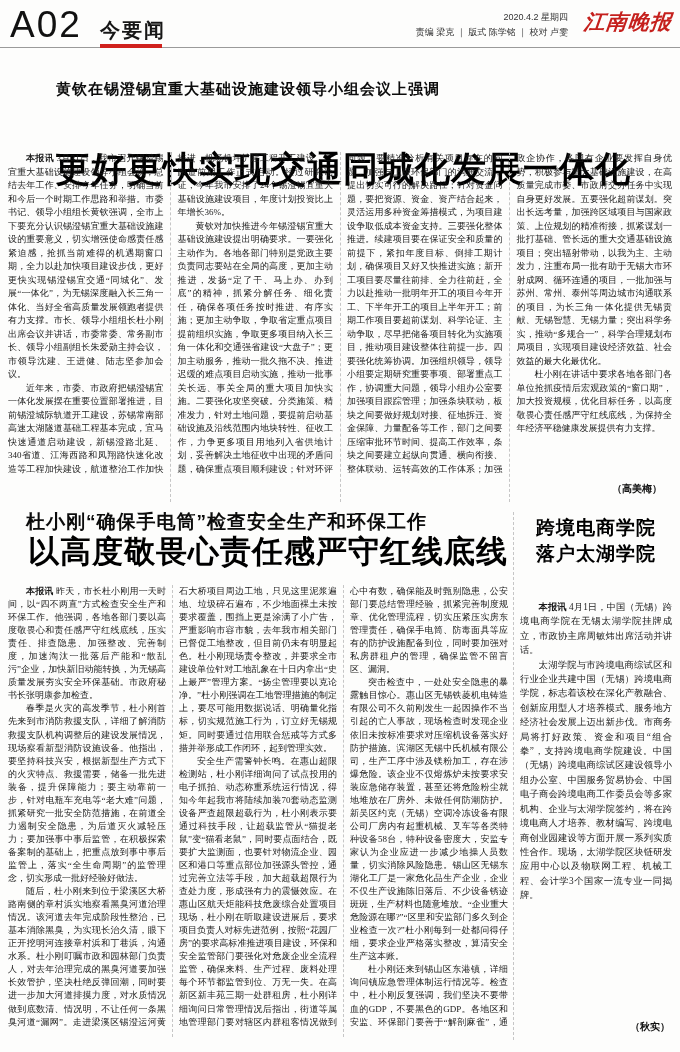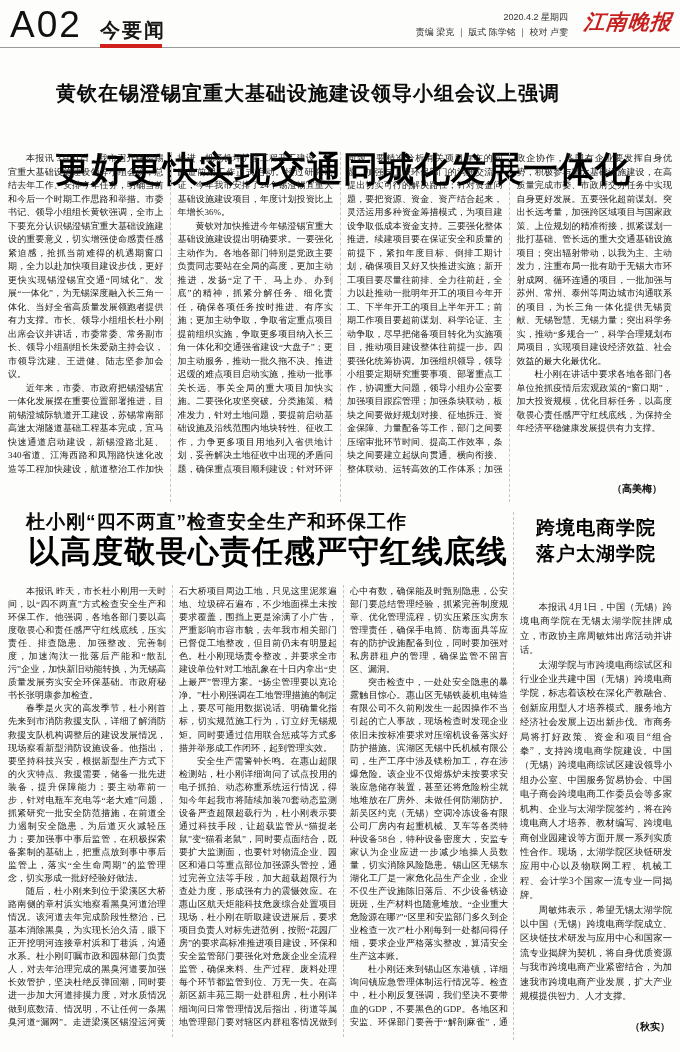--- a/index.html
+++ b/index.html
@@ -11,21 +11,21 @@
   .section-name{position:absolute;left:100px;top:17px;font-family:"Liberation Sans",sans-serif;
             font-size:20px;font-weight:bold;color:#161616;letter-spacing:2px;}
   .section-underline{position:absolute;left:100px;top:44px;width:62px;height:4px;background:#d0211c;z-index:2;}
   .header-rule{position:absolute;left:0;top:47px;width:680px;height:1px;background:#9a9a9a;}
   .issue-info{position:absolute;right:112px;top:10px;text-align:right;font-size:9px;line-height:1.7;
             color:#333;font-family:"Liberation Sans",sans-serif;}
   .masthead{position:absolute;right:8px;top:8px;font-size:21px;font-weight:bold;font-style:italic;
             color:#c5201d;font-family:"Liberation Serif",serif;letter-spacing:1px;transform:skewX(-6deg);}
   
   .a1-kicker{position:absolute;left:56px;top:80px;font-family:"Liberation Sans",sans-serif;
-            font-size:20px;font-weight:bold;letter-spacing:1px;color:#0c0c0c;}
+            font-size:15px;font-weight:bold;letter-spacing:1px;color:#0c0c0c;}
   .a1-headline{position:absolute;left:55px;top:102px;font-family:"Liberation Sans",sans-serif;
             font-size:35px;font-weight:900;letter-spacing:1px;color:#000;margin-top:44px;}
   .a1-body{position:absolute;left:8px;top:152px;width:664px;height:350px;overflow:hidden;
             column-count:4;column-gap:14px;column-rule:1px dashed #c6c6c6;
             font-size:9px;line-height:1.5;text-align:justify;}
   
   .a2-kicker{position:absolute;left:26px;top:509px;font-family:"Liberation Sans",sans-serif;
             font-size:19px;font-weight:bold;letter-spacing:1px;color:#0c0c0c;}
   .a2-headline{position:absolute;left:28px;top:531px;font-family:"Liberation Sans",sans-serif;
             font-size:31px;font-weight:900;letter-spacing:1px;color:#000;}
@@ -34,21 +34,21 @@
             font-size:9px;line-height:1.45;text-align:justify;}
   
   .a3-divider{position:absolute;left:513px;top:512px;height:528px;width:0;border-left:1px dashed #c6c6c6;}
   .a3-title{position:absolute;left:520px;top:515px;width:152px;text-align:center;
             font-family:"Liberation Sans",sans-serif;font-size:19px;font-weight:900;
             line-height:1.35;color:#000;letter-spacing:1px;}
   .a3-body{position:absolute;left:520px;top:600px;width:152px;height:414px;overflow:hidden;
             font-size:9.3px;line-height:1.55;text-align:justify;}
   
   .body-p{margin:0;text-indent:2em;}
-  .lead{font-weight:normal;}
+  .lead{font-weight:bold;}
   .byline{position:absolute;font-weight:bold;font-size:10px;color:#111;}
   .byline-1{left:472px;top:482px;width:190px;text-align:right;}
   .byline-2{left:330px;top:1022px;width:172px;text-align:right;margin-top:42px;}
   .byline-3{left:520px;top:1020px;width:150px;text-align:right;}
 </style>
 </head>
 <body>
 
 <div class="page">
 
@@ -65,37 +65,36 @@
   <div class="a1-kicker">黄钦在锡澄锡宜重大基础设施建设领导小组会议上强调</div>
   <div class="a1-headline">更好更快实现交通同城化发展一体化</div>
   <div class="a1-body">
     <p class="body-p"><b class="lead">本报讯</b><span> 3月31日，我市召开锡澄锡宜重大基础设施建设领导小组会议，总结去年工作、安排今年任务，明确当前和今后一个时期工作思路和举措。市委书记、领导小组组长黄钦强调，全市上下要充分认识锡澄锡宜重大基础设施建设的重要意义，切实增强使命感责任感紧迫感，抢抓当前难得的机遇期窗口期，全力以赴加快项目建设步伐，更好更快实现锡澄锡宜交通“同城化”、发展“一体化”，为无锡深度融入长三角一体化、当好全省高质量发展领跑者提供有力支撑。市长、领导小组组长杜小刚出席会议并讲话，市委常委、常务副市长、领导小组副组长朱爱勋主持会议，市领导沈建、王进健、陆志坚参加会议。</span></p>
     <p class="body-p">近年来，市委、市政府把锡澄锡宜一体化发展摆在重要位置部署推进，目前锡澄城际轨道开工建设，苏锡常南部高速太湖隧道基础工程基本完成，宜马快速通道启动建设，新锡澄路北延、340省道、江海西路和凤翔路快速化改造等工程加快建设，航道整治工作加快推进，机场机坪扩建工程开工建设、二跑道前期工作正式启动。经过研究论证，今年我市安排了24个锡澄锡宜重大基础设施建设项目，年度计划投资比上年增长36%。</p>
     <p class="body-p">黄钦对加快推进今年锡澄锡宜重大基础设施建设提出明确要求。一要强化主动作为。各地各部门特别是党政主要负责同志要站在全局的高度，更加主动推进，发扬“定了干、马上办、办到底”的精神，抓紧分解任务、细化责任，确保各项任务按时推进、有序实施；更加主动争取，争取省定重点项目提前组织实施，争取更多项目纳入长三角一体化和交通强省建设“大盘子”；更加主动服务，推动一批久拖不决、推进迟缓的难点项目启动实施，推动一批事关长远、事关全局的重大项目加快实施。二要强化攻坚突破。分类施策、精准发力，针对土地问题，要提前启动基础设施及沿线范围内地块转性、征收工作，力争更多项目用地列入省供地计划，妥善解决土地征收中出现的矛盾问题，确保重点项目顺利建设；针对环评问题，要精准分析有关项目存在的问题，加强与上级环保部门的沟通交流，提出切实可行的解决路径；针对资金问题，要把资源、资金、资产结合起来，灵活运用多种资金筹措模式，为项目建设争取低成本资金支持。三要强化整体推进。续建项目要在保证安全和质量的前提下，紧扣年度目标、倒排工期计划，确保项目又好又快推进实施；新开工项目要尽量往前排、全力往前赶，全力以赴推动一批明年开工的项目今年开工、下半年开工的项目上半年开工；前期工作项目要超前谋划、科学论证、主动争取，尽早把储备项目转化为实施项目，推动项目建设整体往前提一步。四要强化统筹协调。加强组织领导，领导小组要定期研究重要事项、部署重点工作，协调重大问题，领导小组办公室要加强项目跟踪管理；加强条块联动，板块之间要做好规划对接、征地拆迁、资金保障、力量配备等工作，部门之间要压缩审批环节时间、提高工作效率，条块之间要建立起纵向贯通、横向衔接、整体联动、运转高效的工作体系；加强政企协作，各国有企业要发挥自身优势，积极参与重大基础设施建设，在高质量完成市委、市政府交办任务中实现自身更好发展。五要强化超前谋划。突出长远考量，加强跨区域项目与国家政策、上位规划的精准衔接，抓紧谋划一批打基础、管长远的重大交通基础设施项目；突出辐射带动，以我为主、主动发力，注重布局一批有助于无锡大市环射成网、循环连通的项目，一批加强与苏州、常州、泰州等周边城市沟通联系的项目，为长三角一体化提供无锡贡献、无锡智慧、无锡力量；突出科学务实，推动“多规合一”，科学合理规划布局项目，实现项目建设经济效益、社会效益的最大化最优化。</p>
     <p class="body-p">杜小刚在讲话中要求各地各部门各单位抢抓疫情后宏观政策的“窗口期”，加大投资规模，优化目标任务，以高度敬畏心责任感严守红线底线，为保持全年经济平稳健康发展提供有力支撑。</p>
   </div>
   <div class="byline byline-1">（高美梅）</div>
 
-  <div class="a2-kicker">杜小刚“四不两直”检查安全生产和环保工作</div>
+  <div class="a2-kicker">杜小刚“确保手电筒”检查安全生产和环保工作</div>
   <div class="a2-headline">以高度敬畏心责任感严守红线底线</div>
   <div class="a2-body">
     <p class="body-p"><b class="lead">本报讯</b><span> 昨天，市长杜小刚用一天时间，以“四不两直”方式检查安全生产和环保工作。他强调，各地各部门要以高度敬畏心和责任感严守红线底线，压实责任、排查隐患、加强整改、完善制度，加速淘汰一批落后产能和“散乱污”企业，加快新旧动能转换，为无锡高质量发展夯实安全环保基础。市政府秘书长张明康参加检查。</span></p>
     <p class="body-p">春季是火灾的高发季节，杜小刚首先来到市消防救援支队，详细了解消防救援支队机构调整后的建设发展情况，现场察看新型消防设施设备。他指出，要坚持科技兴安，根据新型生产方式下的火灾特点、救援需要，储备一批先进装备，提升保障能力；要主动靠前一步，针对电瓶车充电等“老大难”问题，抓紧研究一批安全防范措施，在前道全力遏制安全隐患，为后道灭火减轻压力；要加强事中事后监管，在积极探索备案制的基础上，把重点放到事中事后监管上，落实“全生命周期”的监管理念，切实形成一批好经验好做法。</p>
     <p class="body-p">随后，杜小刚来到位于梁溪区大桥路南侧的章村浜实地察看黑臭河道治理情况。该河道去年完成阶段性整治，已基本消除黑臭，为实现长治久清，眼下正开挖明河连接章村浜和丁巷浜，沟通水系。杜小刚叮嘱市政和园林部门负责人，对去年治理完成的黑臭河道要加强长效管护，坚决杜绝反弹回潮，同时要进一步加大河道排摸力度，对水质情况做到底数清、情况明，不让任何一条黑臭河道“漏网”。走进梁溪区锡澄运河黄石大桥项目周边工地，只见这里泥浆遍地、垃圾碎石遍布，不少地面裸土未按要求覆盖，围挡上更是涂满了小广告，严重影响市容市貌，去年我市相关部门已督促工地整改，但目前仍未有明显起色。杜小刚现场责令整改，并要求全市建设单位针对工地乱象在十日内拿出“史上最严”管理方案。“扬尘管理要以克论净。”杜小刚强调在工地管理措施的制定上，要尽可能用数据说话、明确量化指标，切实规范施工行为，订立好无锡规矩。同时要通过信用联合惩戒等方式多措并举形成工作闭环，起到管理实效。</p>
     <p class="body-p">安全生产需警钟长鸣。在惠山超限检测站，杜小刚详细询问了试点投用的电子抓拍、动态称重系统运行情况，得知今年起我市将陆续加装70套动态监测设备严查超限超载行为，杜小刚表示要通过科技手段，让超载监管从“猫捉老鼠”变“猫看老鼠”，同时要点面结合，既要扩大监测面，也要针对物流企业、园区和港口等重点部位加强源头管控，通过完善立法等手段，加大超载超限行为查处力度，形成强有力的震慑效应。在惠山区航天炬能科技危废综合处置项目现场，杜小刚在听取建设进展后，要求项目负责人对标先进范例，按照“花园厂房”的要求高标准推进项目建设，环保和安全监管部门要强化对危废企业全流程监管，确保来料、生产过程、废料处理每个环节都监管到位、万无一失。在高新区新丰苑三期一处群租房，杜小刚详细询问日常管理情况后指出，街道等属地管理部门要对辖区内群租客情况做到心中有数，确保能及时甄别隐患，公安部门要总结管理经验，抓紧完善制度规章、优化管理流程，切实压紧压实房东管理责任，确保手电筒、防毒面具等应有的防护设施配备到位，同时要加强对私房群租户的管理，确保监管不留盲区、漏洞。</p>
     <p class="body-p">突击检查中，一处处安全隐患的暴露触目惊心。惠山区无锡铁菱机电铸造有限公司不久前刚发生一起因操作不当引起的亡人事故，现场检查时发现企业依旧未按标准要求对压缩机设备落实好防护措施。滨湖区无锡中氏机械有限公司，生产工序中涉及镁粉加工，存在涉爆危险。该企业不仅熔炼炉未按要求安装应急储存装置，甚至还将危险粉尘就地堆放在厂房外、未做任何防潮防护。新吴区约克（无锡）空调冷冻设备有限公司厂房内有起重机械、叉车等各类特种设备58台，特种设备密度大，安监专家认为企业应进一步减少地操人员数量，切实消除风险隐患。锡山区无锡东湖化工厂是一家危化品生产企业，企业不仅生产设施陈旧落后、不少设备锈迹斑斑，生产材料也随意堆放。“企业重大危险源在哪?”“区里和安监部门多久到企业检查一次?”杜小刚每到一处都问得仔细，要求企业严格落实整改，算清安全生产这本账。</p>
     <p class="body-p">杜小刚还来到锡山区东港镇，详细询问镇应急管理体制运行情况等。检查中，杜小刚反复强调，我们坚决不要带血的GDP，不要黑色的GDP。各地区和安监、环保部门要善于“解剖麻雀”，通过研究梳理典型案例，全面排查监管盲区，创新制度安排，研发“无锡规矩”，堵住监管漏洞，以政府的监管责任进一步压实企业的主体责任。要坚持综合施策，对存在重大安全隐患的企业，第一时间停水停气停电，督促完成整改后再恢复生产。要加大执法力度，各级安监部门在安全隐患大排查大整改中，要敢于“拼刺刀”，敢啃“硬骨头”，真刀真枪“打非治违”，坚决采取关闭取缔、停产整顿、顶格处罚等措施，形成强大震慑。要夯实基层基础，切实加大基层执法力量，加大投入力度，加强队伍建设，为保障城市安全运行提供有力支撑。</p>
   </div>
   <div class="byline byline-2">（王怡荻）</div>
 
   <div class="a3-divider"></div>
   <div class="a3-title">
     <div>跨境电商学院</div>
     <div>落户太湖学院</div>
   </div>
   <div class="a3-body">
     <p class="body-p"><b class="lead">本报讯</b><span> 4月1日，中国（无锡）跨境电商学院在无锡太湖学院挂牌成立，市政协主席周敏炜出席活动并讲话。</span></p>
     <p class="body-p">太湖学院与市跨境电商综试区和行业企业共建中国（无锡）跨境电商学院，标志着该校在深化产教融合、创新应用型人才培养模式、服务地方经济社会发展上迈出新步伐。市商务局将打好政策、资金和项目“组合拳”，支持跨境电商学院建设。中国（无锡）跨境电商综试区建设领导小组办公室、中国服务贸易协会、中国电子商会跨境电商工作委员会等多家机构、企业与太湖学院签约，将在跨境电商人才培养、教材编写、跨境电商创业园建设等方面开展一系列实质性合作。现场，太湖学院区块链研发应用中心以及物联网工程、机械工程、会计学3个国家一流专业一同揭牌。</p>
-    <p class="body-p">周敏炜表示，希望无锡太湖学院以中国（无锡）跨境电商学院成立、区块链技术研发与应用中心和国家一流专业揭牌为契机，将自身优质资源与我市跨境电商产业紧密结合，为加速我市跨境电商产业发展，扩大产业规模提供智力、人才支撑。</p>
   </div>
   <div class="byline byline-3">（秋实）</div>
 
 </div>
 
 </body></html>

